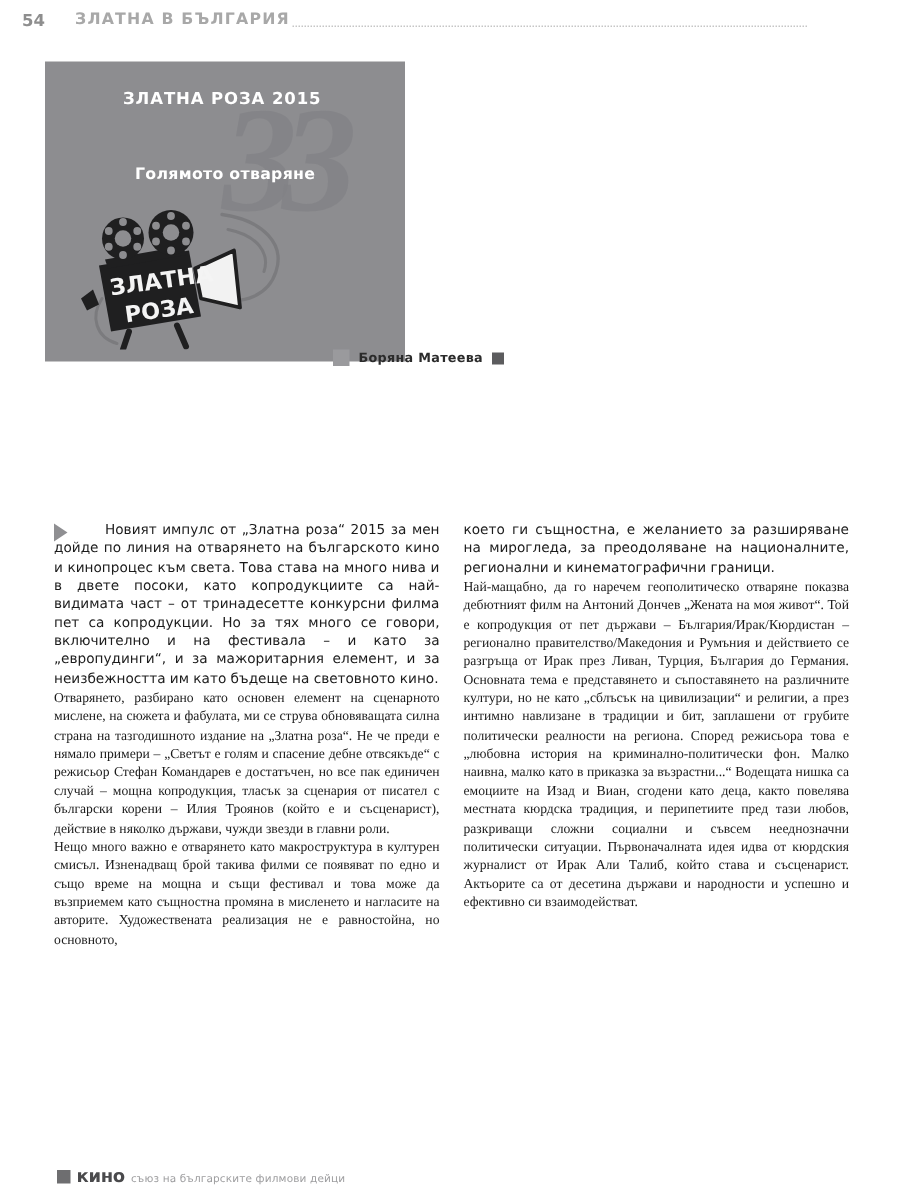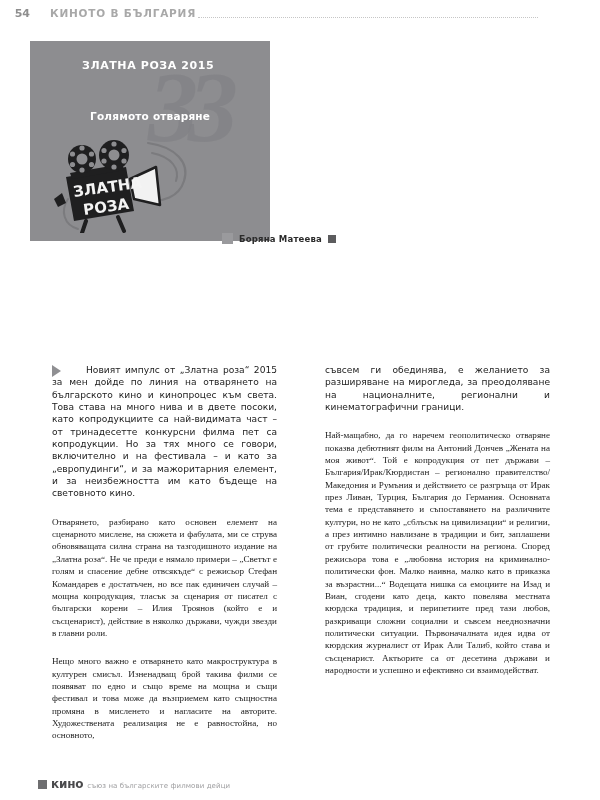--- a/index.html
+++ b/index.html
@@ -132,21 +132,21 @@
     left: 36px;
     top: 348px;
     width: 530px;
     display: flex;
     gap: 16px;
   }
   .col {
     width: 257px;
   }
   .col p {
-    margin: 16px;
+    margin: 0;
     font-size: 9.1px;
     line-height: 12.35px;
     text-align: justify;
     text-justify: inter-word;
     color: #1b1b1b;
     hyphens: manual;
   }
   .col p + p { margin-top: 0px; font-family: Liberation Serif, serif; }
   .first-para { position: relative; }
   .drop-marker {
@@ -187,21 +187,21 @@
     color: #9d9d9f;
     letter-spacing: 0.1px;
     text-align: center;
   }
 </style>
 </head>
 <body>
 
 <div class="running-head">
   <div class="page-number">54</div>
-  <div class="head-title">КИНОТО В БЪЛГАРИЯ</div>
+  <div class="head-title">ЗЛАТНА В БЪЛГАРИЯ</div>
   <div class="head-dots"></div>
 </div>
 
 <div class="hero">
   <div class="hero-watermark">33</div>
   <div class="hero-title">ЗЛАТНА РОЗА 2015</div>
   <div class="hero-subtitle">Голямото отваряне</div>
 
   <svg class="hero-logo" viewBox="0 0 150 96">
 
@@ -252,21 +252,21 @@
   <div class="col">
     <p class="first-para">
       <span class="drop-marker"></span>
       <span class="first-line-indent">Новият импулс от „Златна роза“ 2015 за мен дойде по линия на отварянето на българското кино и кинопроцес към света. Това става на много нива и в двете посоки, като копродукциите са най-видимата част – от тринадесетте конкурсни филма пет са копродукции. Но за тях много се говори, включително и на фестивала – и като за „европудинги“, и за мажоритарния елемент, и за неизбежността им като бъдеще на световното кино.</span>
     </p>
     <p>Отварянето, разбирано като основен елемент на сценарното мислене, на сюжета и фабулата, ми се струва обновяващата силна страна на тазгодишното издание на „Златна роза“. Не че преди е нямало примери – „Светът е голям и спасение дебне отвсякъде“ с режисьор Стефан Командарев е достатъчен, но все пак единичен случай – мощна копродукция, тласък за сценария от писател с български корени – Илия Троянов (който е и съсценарист), действие в няколко държави, чужди звезди в главни роли.</p>
     <p>Нещо много важно е отварянето като макроструктура в културен смисъл. Изненадващ брой такива филми се появяват по едно и също време на мощна и същи фестивал и това може да възприемем като същностна промяна в мисленето и нагласите на авторите. Художествената реализация не е равностойна, но основното,</p>
   </div>
 
   <div class="col">
-    <p>съвсем ги обединява, е желанието за разширяване на мирогледа, за преодоляване на националните, регионални и кинематографични граници.</p>
+    <p>което ги същностна, е желанието за разширяване на мирогледа, за преодоляване на националните, регионални и кинематографични граници.</p>
     <p>Най-мащабно, да го наречем геополитическо отваряне показва дебютният филм на Антоний Дончев „Жената на моя живот“. Той е копродукция от пет държави – България/Ирак/Кюрдистан – регионално правителство/Македония и Румъния и действието се разгръща от Ирак през Ливан, Турция, България до Германия. Основната тема е представянето и съпоставянето на различните култури, но не като „сблъсък на цивилизации“ и религии, а през интимно навлизане в традиции и бит, заплашени от грубите политически реалности на региона. Според режисьора това е „любовна история на криминално-политически фон. Малко наивна, малко като в приказка за възрастни...“ Водещата нишка са емоциите на Изад и Виан, сгодени като деца, както повелява местната кюрдска традиция, и перипетиите пред тази любов, разкриващи сложни социални и съвсем нееднозначни политически ситуации. Първоначалната идея идва от кюрдския журналист от Ирак Али Талиб, който става и съсценарист. Актьорите са от десетина държави и народности и успешно и ефективно си взаимодействат.</p>
   </div>
 
 </div>
 
 <div class="footer">
   <div class="footer-mark"></div>
   <div class="footer-brand">кино</div>
   <div class="footer-tagline">съюз на българските филмови дейци</div>
 </div>

